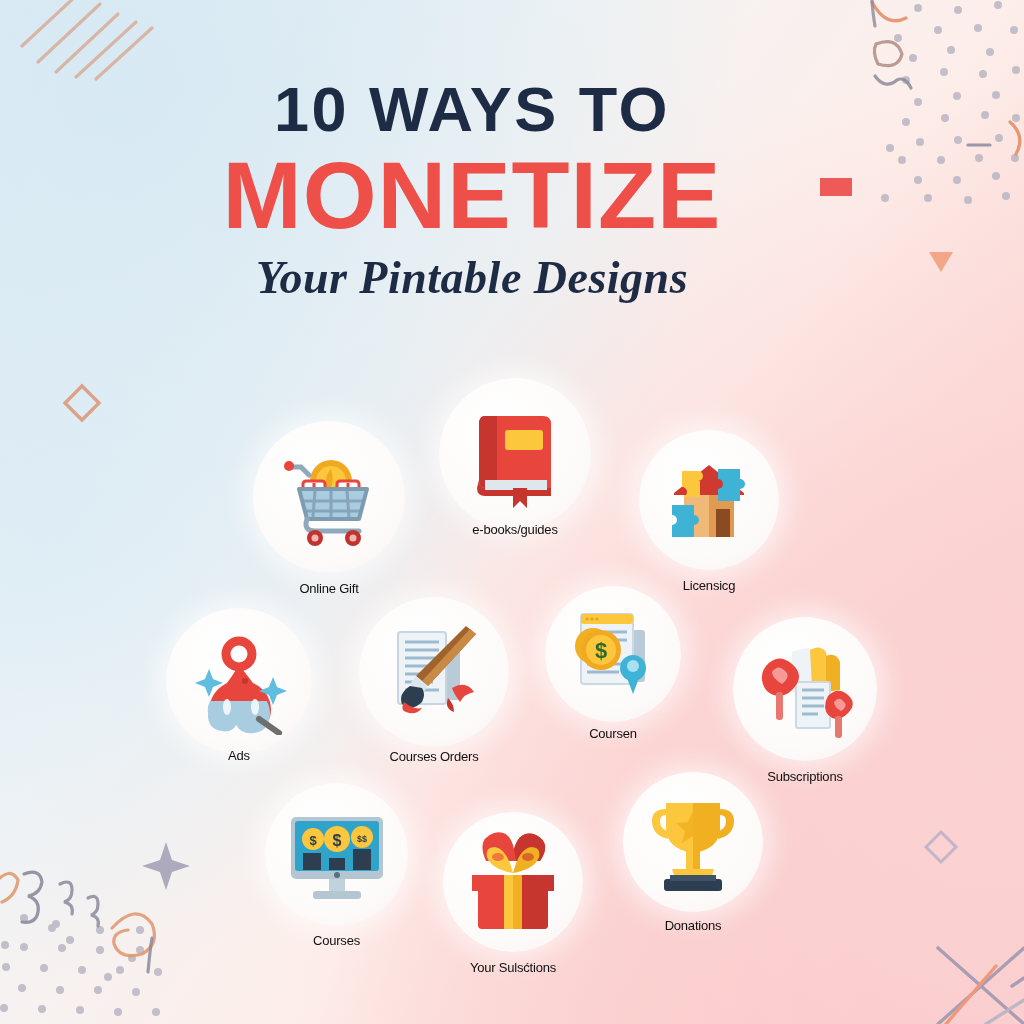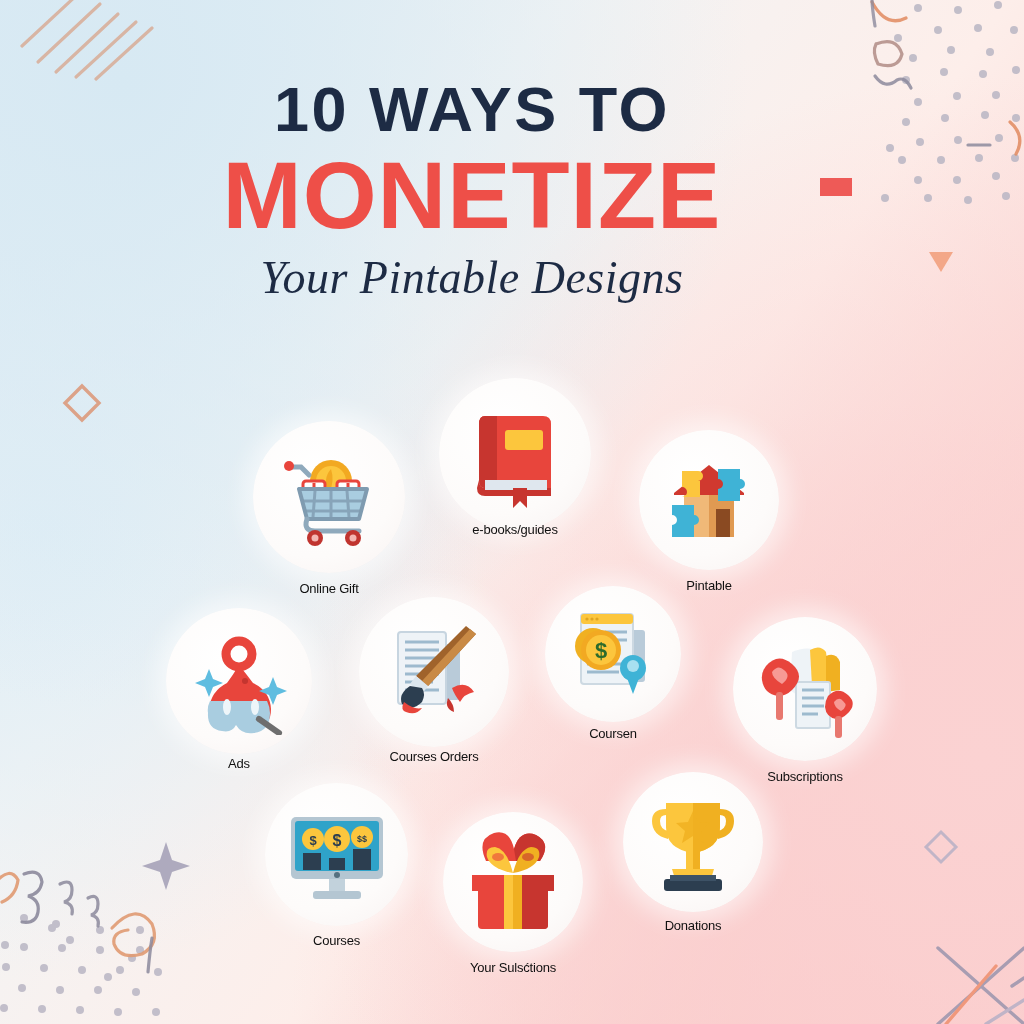--- a/index.html
+++ b/index.html
@@ -23,21 +23,21 @@
   .title-wrap { position:absolute; top:78px; left:0; width:944px; text-align:center; }
   .t-line1 {
     font-size:63px; font-weight:bold; letter-spacing:2.5px;
     color:#1d2b44; line-height:1.0;
   }
   .t-line2 {
     font-size:95px; font-weight:bold; letter-spacing:1px;
     color:#ee4f48; line-height:1.04; margin-top:5px;text-align:center;
   }
   .t-line3 {
-    font-size:46px; font-style:italic; font-weight:normal;
+    font-size:46px; font-style:italic; font-weight:bold;
     font-family:"Liberation Serif", serif;
     color:#1d2b44; letter-spacing:0.5px; margin-top:6px;
   }
 
   
   .item { position:absolute; }
   .bubble {
     border-radius:50%;
     background:radial-gradient(circle at 40% 34%, #ffffff 0%, #fdfbfa 62%, #f8f2f1 100%);
     display:flex; align-items:center; justify-content:center;
@@ -233,38 +233,38 @@
       <path d="M53 48 h25 v42 h-25 z" fill="#e09a52"></path>
       <rect x="60" y="62" width="14" height="28" fill="#8a4a22"></rect>
 
       <path d="M20 28 h16 a5 5 0 1 1 0 10 h2 v16 h-18 a5 5 0 1 0 0 -10 v-16 z" fill="#fcc63d" transform="translate(6,-4)"></path>
 
       <path d="M62 22 h22 v10 a5 5 0 1 1 0 10 v12 h-22 v-12 a5 5 0 1 0 0 -10 z" fill="#3fb3d6"></path>
 
       <path d="M16 58 h22 v10 a5 5 0 1 1 0 10 v12 h-22 v-12 a5 5 0 1 0 0 -10 z" fill="#3fb3d6"></path>
     </svg>
   </div>
-  <div class="lbl c" style="top:148px;">Pintable</div>
+  <div class="lbl c" style="top:148px;">Licensicg</div>
 </div>
 
 <div class="item" style="left:166px; top:608px;">
   <div class="bubble" style="width:146px;height:146px;">
     <svg width="108" height="108" viewBox="0 0 108 108">
       <path d="M54 14 a13 13 0 0 1 0 26 a13 13 0 0 1 0 -26z" fill="none" stroke="#e8453c" stroke-width="9"></path>
       <path d="M54 38 q-6 10 -12 18 q-16 8 -18 26 q-1 16 14 18 q10 2 14 -6 q6 10 18 8 q16 -2 16 -20 q-1 -18 -18 -26 q-6 -8 -14 -18z" fill="#e8453c"></path>
       <path d="M25 74 q-3 6 -2 12 q-1 16 14 18 q10 2 14 -6 q6 10 18 8 q16 -2 16 -20 q0 -6 -3 -12 z" fill="#a9cde0"></path>
       <ellipse cx="42" cy="80" rx="4" ry="8" fill="#eef5f9"></ellipse>
       <ellipse cx="70" cy="80" rx="4" ry="8" fill="#eef5f9"></ellipse>
       <circle cx="60" cy="54" r="3" fill="#c4352f"></circle>
       <line x1="74" y1="92" x2="94" y2="106" stroke="#6e6e6e" stroke-width="6" stroke-linecap="round"></line>
       <path d="M24 42 l4 10 l10 4 l-10 4 l-4 10 l-4 -10 l-10 -4 l10 -4 z" fill="#5fbde0"></path>
       <path d="M88 50 l4 10 l10 4 l-10 4 l-4 10 l-4 -10 l-10 -4 l10 -4 z" fill="#5fbde0"></path>
     </svg>
   </div>
-  <div class="lbl c" style="top:148px;">Ads</div>
+  <div class="lbl c" style="top:140px;">Ads</div>
 </div>
 
 <div class="item" style="left:359px; top:597px;">
   <div class="bubble" style="width:150px;height:150px;">
     <svg width="112" height="112" viewBox="0 0 112 112">
       <rect x="46" y="28" width="36" height="56" rx="3" fill="#b9cbd9"></rect>
       <rect x="20" y="16" width="48" height="72" rx="3" fill="#eef3f7" stroke="#c7d5e0" stroke-width="2"></rect>
       <g stroke="#9dbace" stroke-width="3">
         <line x1="27" y1="26" x2="61" y2="26"></line>
           <line x1="27" y1="34" x2="61" y2="34"></line>

